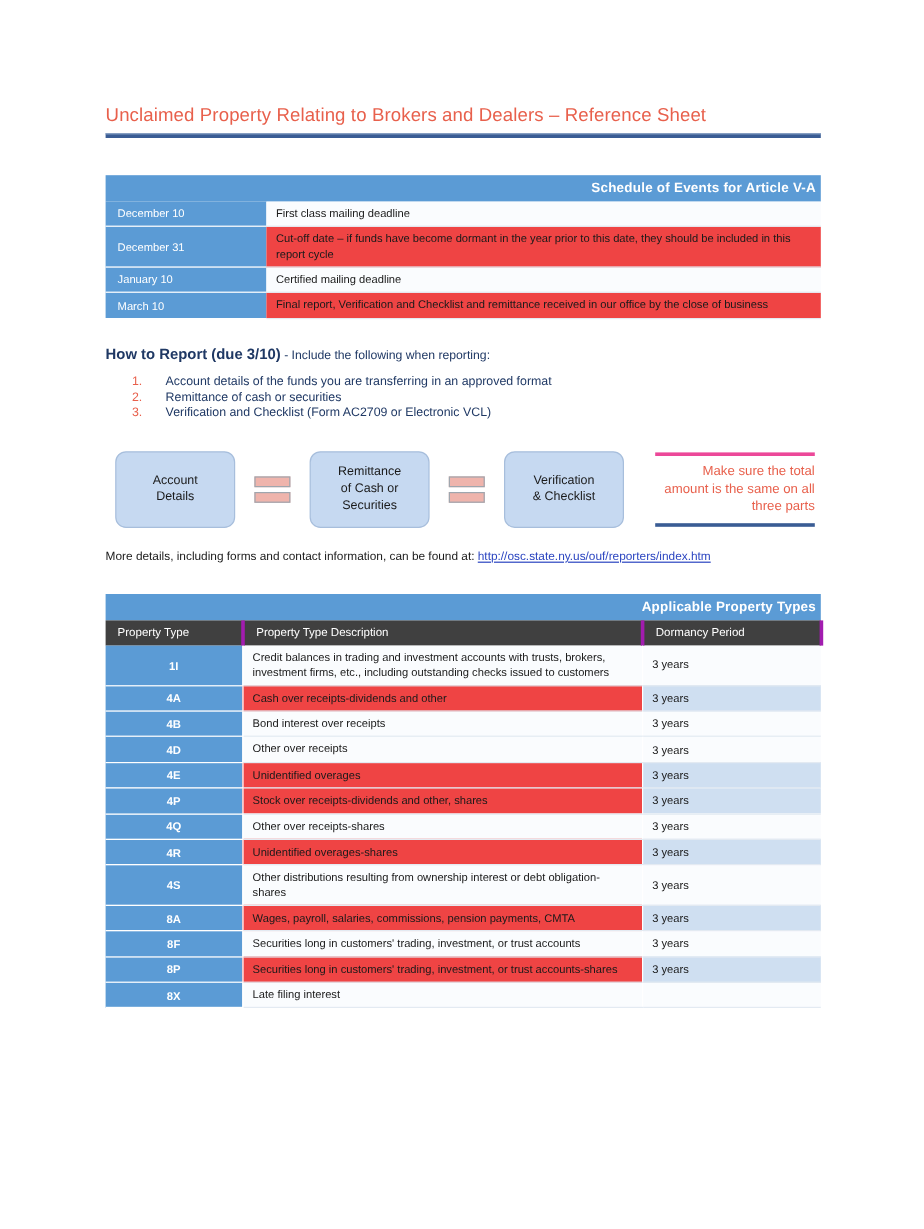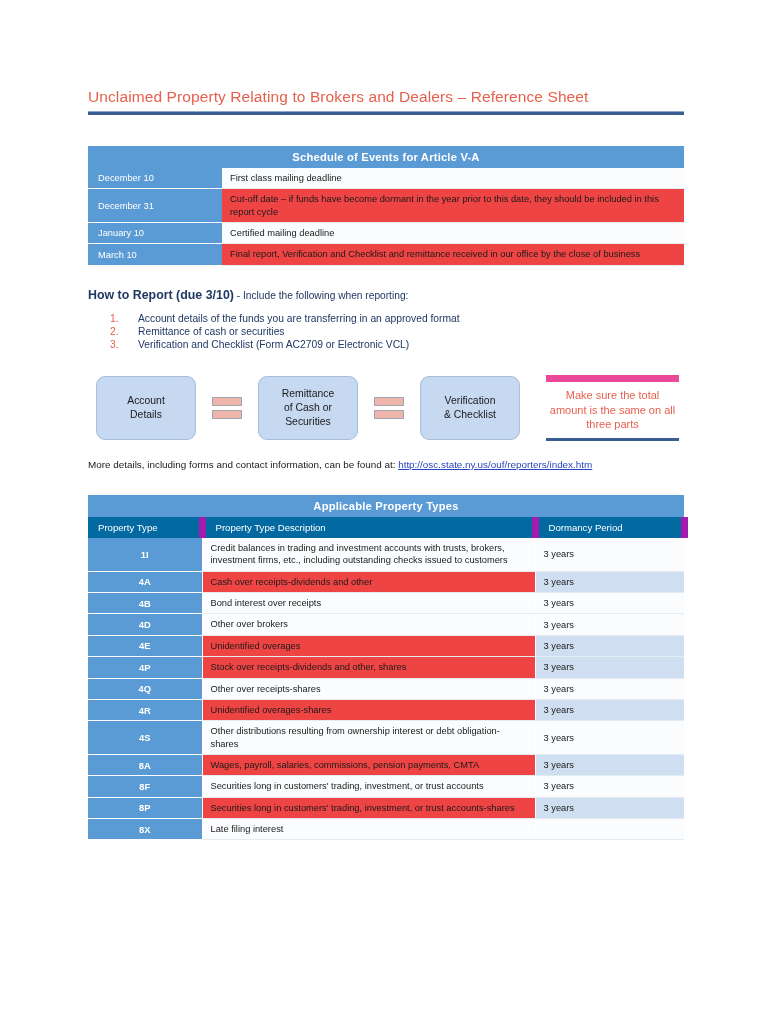--- a/index.html
+++ b/index.html
@@ -48,21 +48,21 @@
   
   table {
     border-collapse: collapse;
     table-layout: fixed;
     font-size: 9.3px;
   }
   .tbl-title td {
     background: #5B9BD5;
     color: #ffffff;
     font-weight: bold;
-    text-align: center;
+    text-align: right;
     font-size: 11.2px;
     padding: 5px 4px 5px 4px;
     letter-spacing: 0.2px;
   }
   .lbl-cell {
     background: #5B9BD5;
     color: #ffffff;
     padding: 4px 0 4px 10px;
     vertical-align: middle;
     border-bottom: 1px solid #ffffff;
@@ -165,27 +165,27 @@
   .eq-bar {
     width: 30px;
     height: 9px;
     background: #EFB4AC;
     border: 1px solid #9FA6AE;
     box-sizing: border-box;
   }
   .callout {
     margin-left: 26px;
     width: 133px;
-    border-top: 7px solid #ec4899;
+    border-top: 3px solid #ec4899;
     border-bottom: 3px solid #3A5C94;
     padding: 6px 0 6px 0;
     color: #E8604C;
     font-size: 11px;
     line-height: 1.34;
-    text-align: center;
+    text-align: right;
   }
 
   
   .more-details {
     position: absolute;
     left: 88px;
     top: 459px;
     width: 600px;
     font-size: 9.9px;
     color: #1A1A1A;
@@ -212,25 +212,25 @@
     color: #ffffff;
     font-weight: bold;
     text-align: center;
     vertical-align: middle;
     border-bottom: 1px solid #ffffff;
     border-right: 1px solid #ffffff;
     font-size: 9.4px;
     padding: 4px 16px;
   }
   .prop-table .hdr-cell {
-    background: #0369a1;
+    background: #404040;
     color: #ffffff;
     text-align: left;
     padding: 5px 8px 5px 10px;
-    border-right: 7px solid #a21caf;
+    border-right: 3px solid #a21caf;
     font-size: 9.6px;
   }
   .prop-table .dorm-cell {
     color: #1A1A1A;
     padding: 4px 8px;
     vertical-align: middle;
     font-size: 9.3px;
   }
   .row-white .dorm-cell { background: #FAFCFE; }
   .row-blue  .dorm-cell { background: #CFDFF1; }
@@ -354,21 +354,21 @@
           <td class="desc-cell">Cash over receipts-dividends and other</td>
           <td class="dorm-cell">3 years</td>
         </tr>
         <tr class="row-white">
           <td class="code-cell">4B</td>
           <td class="desc-cell">Bond interest over receipts</td>
           <td class="dorm-cell">3 years</td>
         </tr>
         <tr class="row-white">
           <td class="code-cell">4D</td>
-          <td class="desc-cell">Other over brokers</td>
+          <td class="desc-cell">Other over receipts</td>
           <td class="dorm-cell">3 years</td>
         </tr>
         <tr class="row-blue">
           <td class="code-cell">4E</td>
           <td class="desc-cell">Unidentified overages</td>
           <td class="dorm-cell">3 years</td>
         </tr>
         <tr class="row-blue">
           <td class="code-cell">4P</td>
           <td class="desc-cell">Stock over receipts-dividends and other, shares</td>

